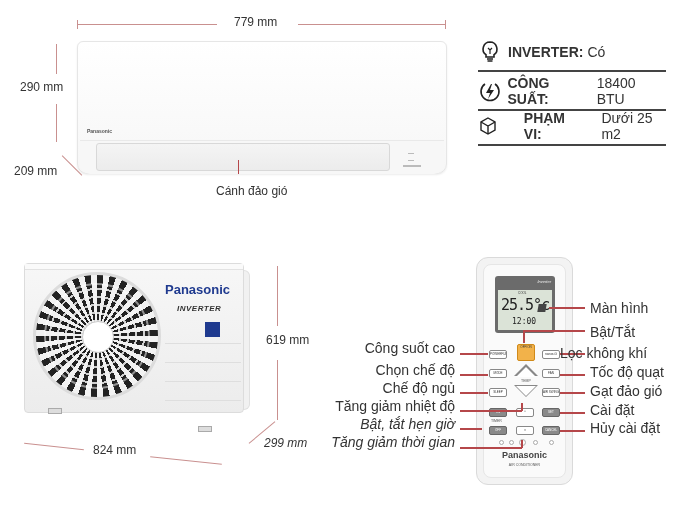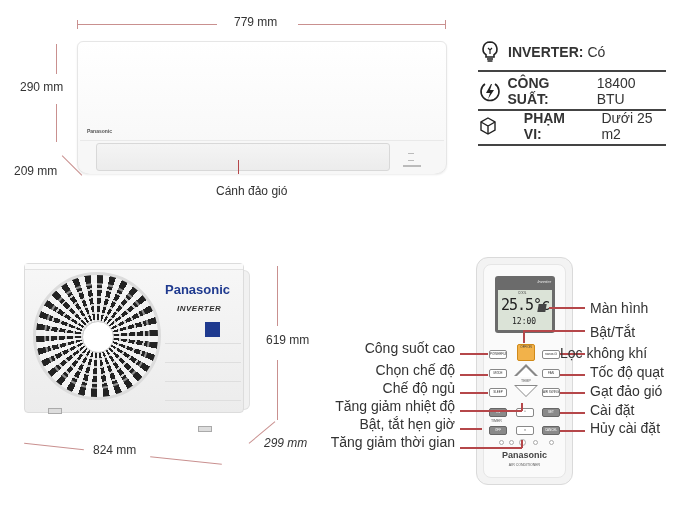--- a/index.html
+++ b/index.html
@@ -190,23 +190,23 @@
 
 <div class="lbl" style="right:241px; top:340px;margin-left:8px;">Công suốt cao</div>
 <div class="lead" style="left:460px; top:353px; width:28px;"></div>
 <div class="lbl" style="right:241px; top:362px;">Chọn chế độ</div>
 <div class="lead" style="left:460px; top:374px; width:28px;"></div>
 <div class="lbl" style="right:241px; top:380px;">Chế độ ngủ</div>
 <div class="lead" style="left:460px; top:392px; width:28px;"></div>
 <div class="lbl" style="right:241px; top:398px;">Tăng giảm nhiệt độ</div>
 <div class="lead" style="left:460px; top:410px; width:62px;"></div>
 <div class="lead-v" style="left:521px; top:403px; height:8px;"></div>
-<div class="lbl" style="right:241px; top:416px;">Bật, tắt hẹn giờ</div>
+<div class="lbl" style="right:241px; top:416px;font-style:italic;">Bật, tắt hẹn giờ</div>
 <div class="lead" style="left:460px; top:428px; width:22px;"></div>
-<div class="lbl" style="right:241px; top:434px;">Tăng giảm thời gian</div>
+<div class="lbl" style="right:241px; top:434px;font-style:italic;">Tăng giảm thời gian</div>
 <div class="lead" style="left:460px; top:447px; width:62px;"></div>
 <div class="lead-v" style="left:521px; top:440px; height:8px;"></div>
 
 <div class="lead" style="left:549px; top:307px; width:36px;"></div>
 <div class="lbl" style="left:590px; top:300px;">Màn hình</div>
 <div class="lead" style="left:524px; top:330px; width:61px;"></div>
 <div class="lead-v" style="left:523px; top:330px; height:13px;"></div>
 <div class="lbl" style="left:590px; top:324px;">Bật/Tắt</div>
 <div class="lead" style="left:560px; top:353px; width:25px;"></div>
 <div class="lbl" style="left:560px; top:345px;">Lọc không khí</div>

